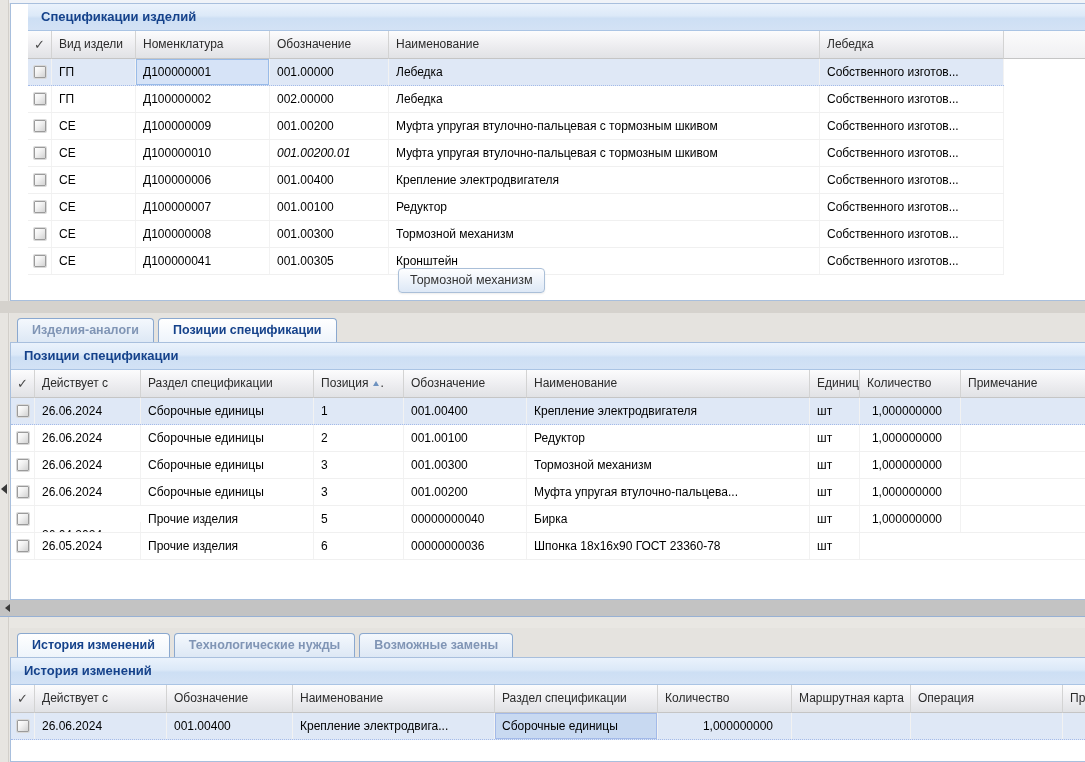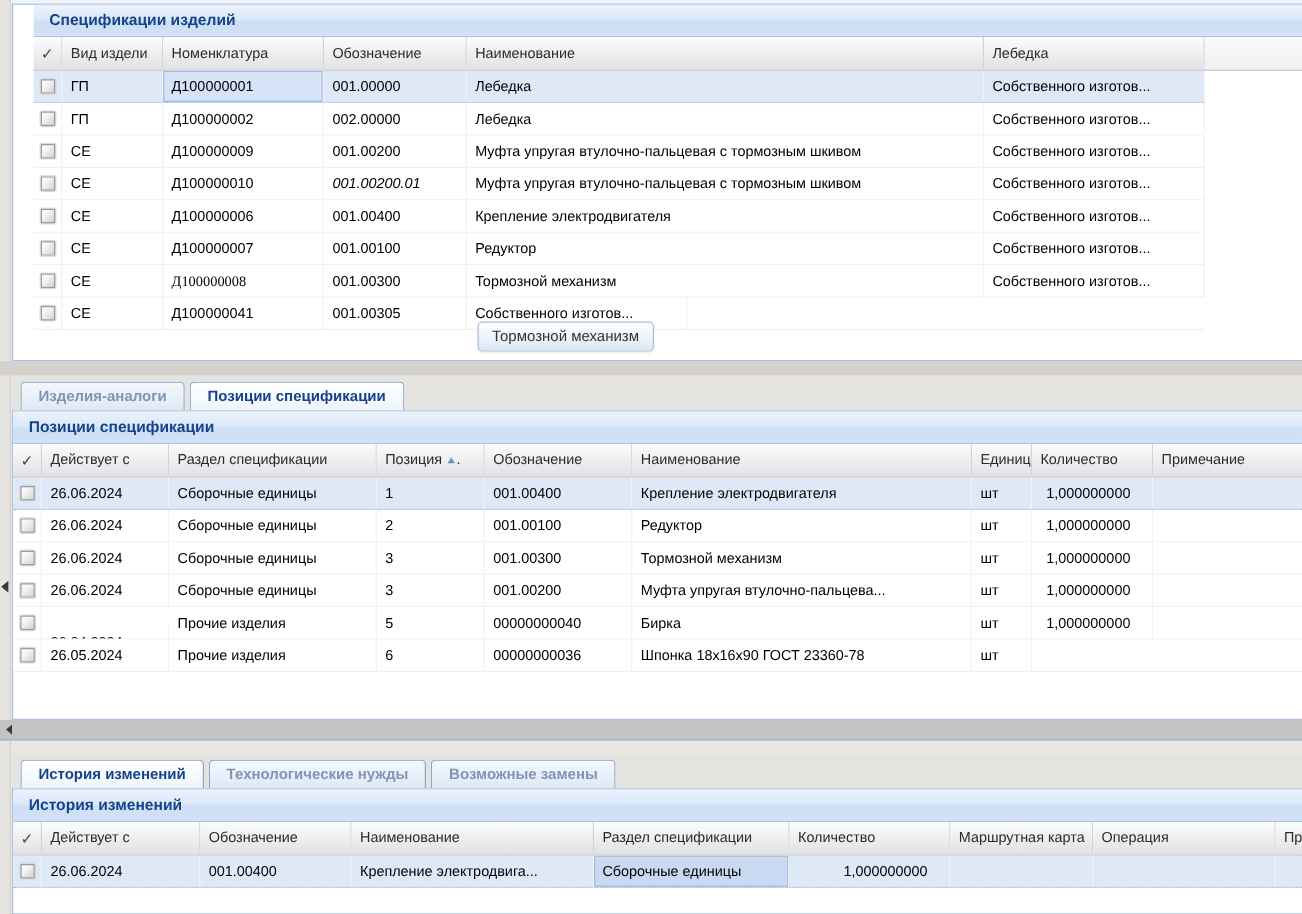--- a/index.html
+++ b/index.html
@@ -144,32 +144,33 @@
           <div class="g-cell" style="width: 134px;">Д100000007</div>
           <div class="g-cell" style="width: 119px;">001.00100</div>
           <div class="g-cell" style="width: 431px;">Редуктор</div>
           <div class="g-cell" style="width: 184px;">Собственного изготов...</div>
         </div>
         <div class="g-row">
           <div class="g-cc" style="width: 24px;">
             <span class="cbx"></span>
           </div>
           <div class="g-cell" style="width: 84px;">СЕ</div>
-          <div class="g-cell" style="width: 134px; font-family: Liberation Serif, serif;">Д100000008</div>
+          <div class="g-cell" style="width: 134px;">Д100000008</div>
           <div class="g-cell" style="width: 119px;">001.00300</div>
           <div class="g-cell" style="width: 431px;">Тормозной механизм</div>
           <div class="g-cell" style="width: 184px;">Собственного изготов...</div>
         </div>
         <div class="g-row">
           <div class="g-cc" style="width: 24px;">
             <span class="cbx"></span>
           </div>
           <div class="g-cell" style="width: 84px;">СЕ</div>
           <div class="g-cell" style="width: 134px;">Д100000041</div>
           <div class="g-cell" style="width: 119px;">001.00305</div>
+          <div class="g-cell" style="width: 431px;">Кронштейн</div>
           <div class="g-cell" style="width: 184px;">Собственного изготов...</div>
         </div>
       </div>
     </div>
 </div>
 
 <div class="tooltip">
   <span>Тормозной механизм</span>
 </div>
 

